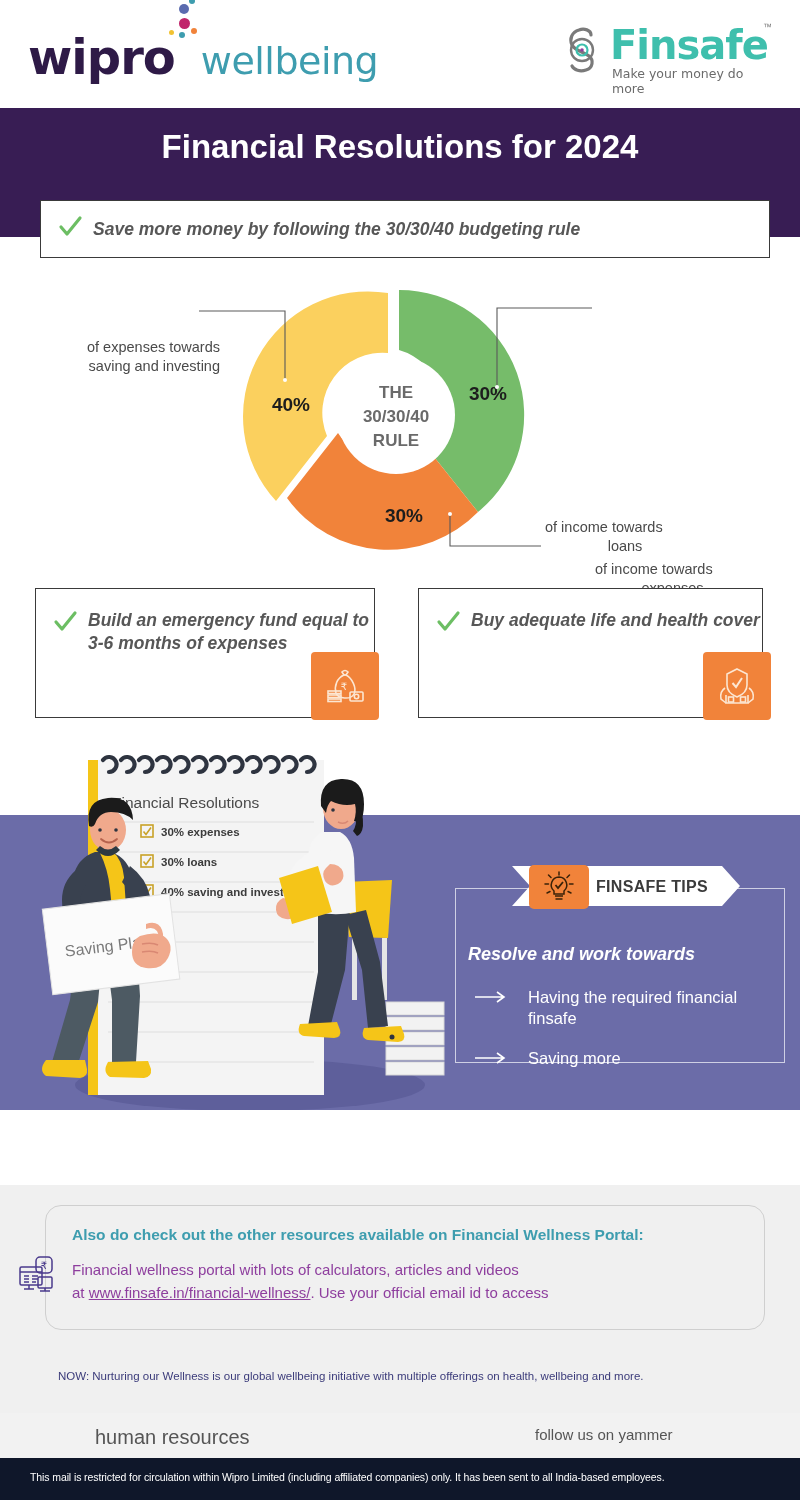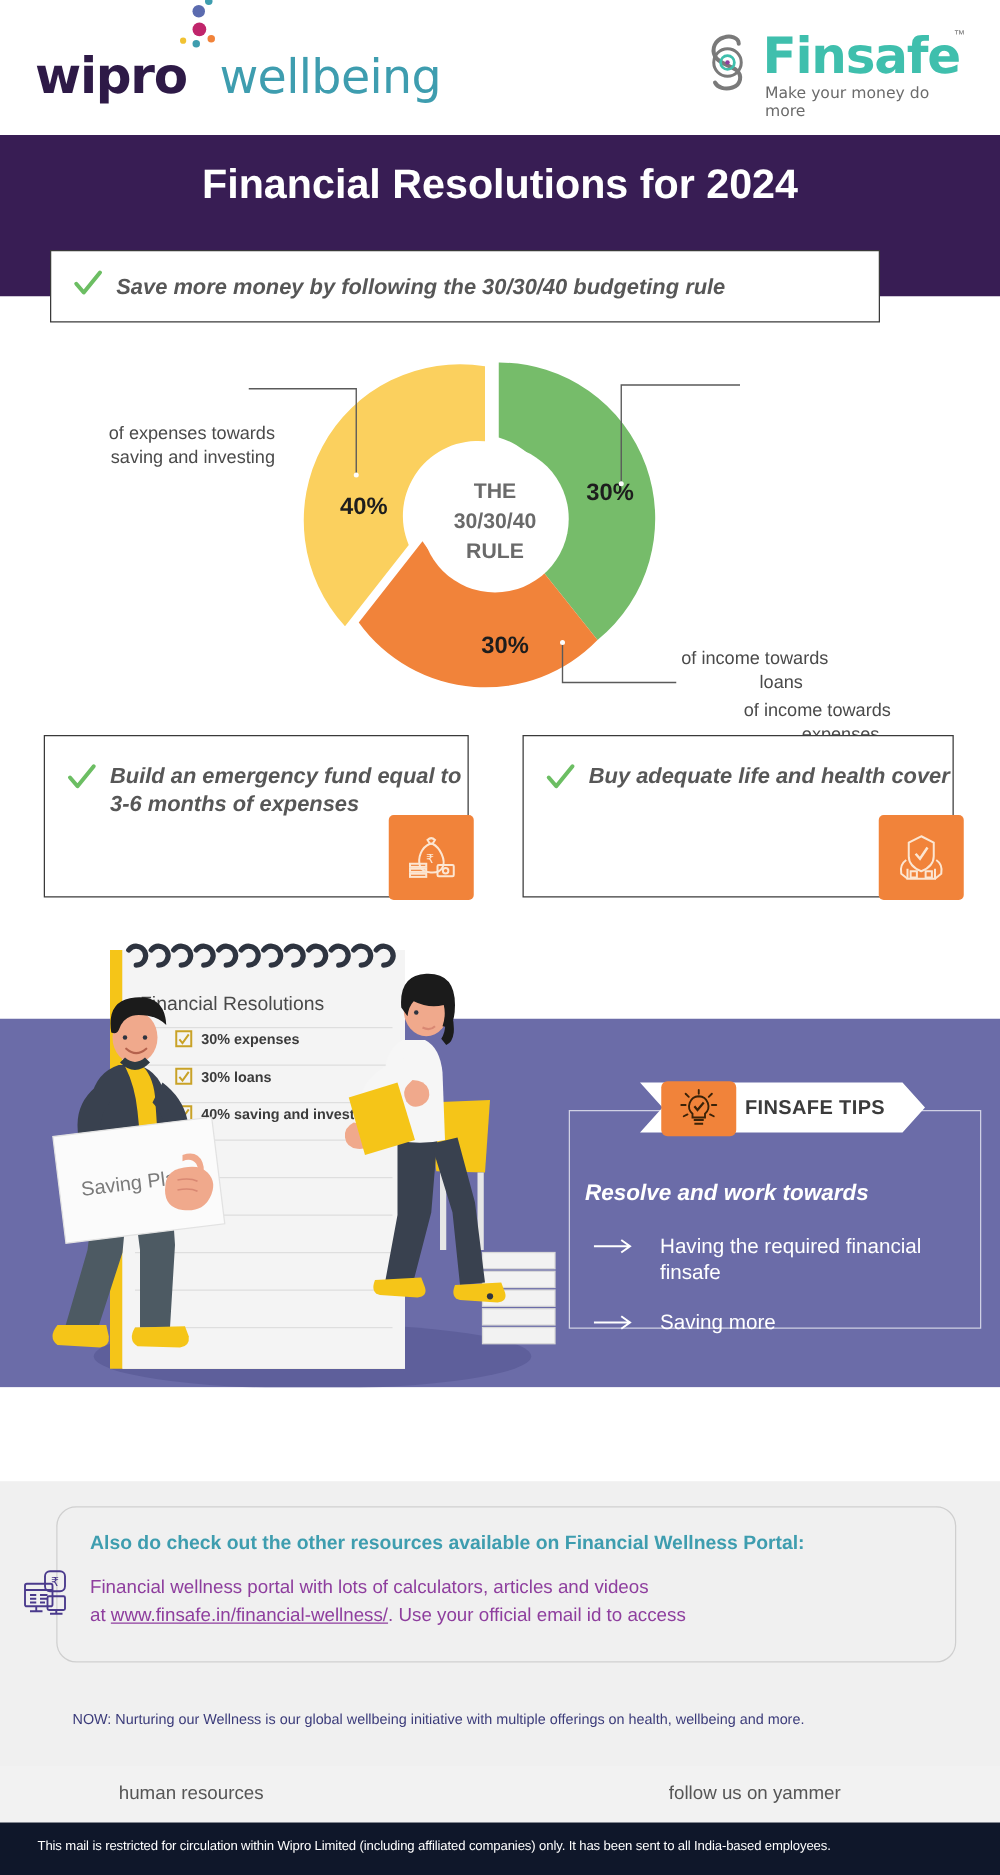--- a/index.html
+++ b/index.html
@@ -8,42 +8,42 @@
     font-family: "Liberation Sans", sans-serif;
     background: #ffffff;
     position: relative;
     overflow: hidden;
   }
   .page { position: relative; width: 800px; height: 1500px; background:#fff; }
 
   
   .logobar { position:absolute; left:0; top:0; width:800px; height:108px; background:#fff; }
   .wipro-logo { position:absolute; left:28px; top:26px; display:flex; align-items:baseline; }
-  .wipro-word { font-size:40px; font-weight:bold; color:#2E1A47; letter-spacing:-1px; font-family:"DejaVu Sans", sans-serif; }
+  .wipro-word { font-size:48px; font-weight:bold; color:#2E1A47; letter-spacing:-1px; font-family:"DejaVu Sans", sans-serif; }
   .wipro-dots { position:relative; width:26px; height:48px; display:inline-block; }
   .wipro-dots i { position:absolute; border-radius:50%; display:block; }
   .wellbeing-word { font-size:38px; color:#3E9DAF; font-family:"DejaVu Sans", sans-serif; letter-spacing:-0.5px; }
 
   .finsafe-logo { position:absolute; right:30px; top:20px; width:210px; height:66px; }
   .finsafe-mark { position:absolute; left:0; top:6px; width:46px; height:48px; }
   .finsafe-name { position:absolute; left:50px; top:2px; font-size:40px; font-weight:bold; color:#3FBFAD; font-family:"DejaVu Sans", sans-serif; letter-spacing:-1px; }
   .finsafe-tm { position:absolute; right:-2px; top:2px; font-size:9px; color:#7a7a7a; }
   .finsafe-tag { position:absolute; left:52px; top:46px; font-size:12.5px; color:#6b6b6b; font-family:"DejaVu Sans", sans-serif; }
 
   
   .titleband { position:absolute; left:0; top:108px; width:800px; height:129px; background:#381D54; }
   .title { position:absolute; left:0; top:128px; width:800px; text-align:center;
            font-size:33px; font-weight:bold; color:#ffffff; font-family:"Liberation Sans", sans-serif; letter-spacing:0px; }
 
   
   .card { position:absolute; background:#fff; border:1px solid #3a3a3a; display:flex; align-items:flex-start; }
   .card .tick { flex:0 0 auto; margin:0 10px 0 16px; }
   .card .ctext { font-style:italic; font-weight:bold; color:#575757; font-family:"Liberation Sans", sans-serif; }
 
-  #card-top { left:40px; top:200px; width:664px; height:58px; align-items:center; }
+  #card-top { left:40px; top:200px; width:730px; height:58px; align-items:center; }
   #card-top .ctext { font-size:17.5px; }
 
   #card-left { left:35px; top:588px; width:340px; height:130px; padding-top:20px; }
   #card-left .ctext { font-size:17.5px; line-height:1.33; }
   #card-right { left:418px; top:588px; width:345px; height:130px; padding-top:20px; }
   #card-right .ctext { font-size:17.5px; line-height:1.33; }
 
   .orange-icon { position:absolute; width:68px; height:68px; background:#F1833A; border-radius:4px;
                  display:flex; align-items:center; justify-content:center; }
   #icon-money { left:311px; top:652px; }
@@ -75,21 +75,21 @@
                font-family:"Liberation Sans", sans-serif; }
   .res-body { position:absolute; left:72px; top:1258px; font-size:15px; color:#8E3E9E;
               font-family:"Liberation Sans", sans-serif; line-height:1.55; }
   .res-body a { color:#8E3E9E; text-decoration:underline; }
   .res-icon { position:absolute; left:16px; top:1253px; width:42px; height:42px; }
 
   .now-text { position:absolute; left:58px; top:1368px; width:690px; font-size:11.5px; color:#3b3b7a;
               font-family:"Liberation Sans", sans-serif; line-height:1.5; }
 
   .hr-bar { position:absolute; left:0; top:1413px; width:800px; height:45px; background:#f2f2f2; }
-  .hr-left { position:absolute; left:95px; top:1426px; font-size:15px; color:#555; font-family:"Liberation Sans", sans-serif; }
+  .hr-left { position:absolute; left:95px; top:1426px; font-size:20px; color:#555; font-family:"Liberation Sans", sans-serif; }
   .hr-right { position:absolute; left:535px; top:1426px; font-size:15px; color:#555; font-family:"Liberation Sans", sans-serif; }
 
   .disclaimer { position:absolute; left:0; top:1458px; width:800px; height:42px; background:#0f172a; }
   .disclaimer span { position:absolute; left:30px; top:13px; font-size:10.5px; color:#ffffff;
                      font-family:"Liberation Sans", sans-serif; letter-spacing:-0.1px; }
 </style>
 </head>
 <body>
 
 <div class="page">

